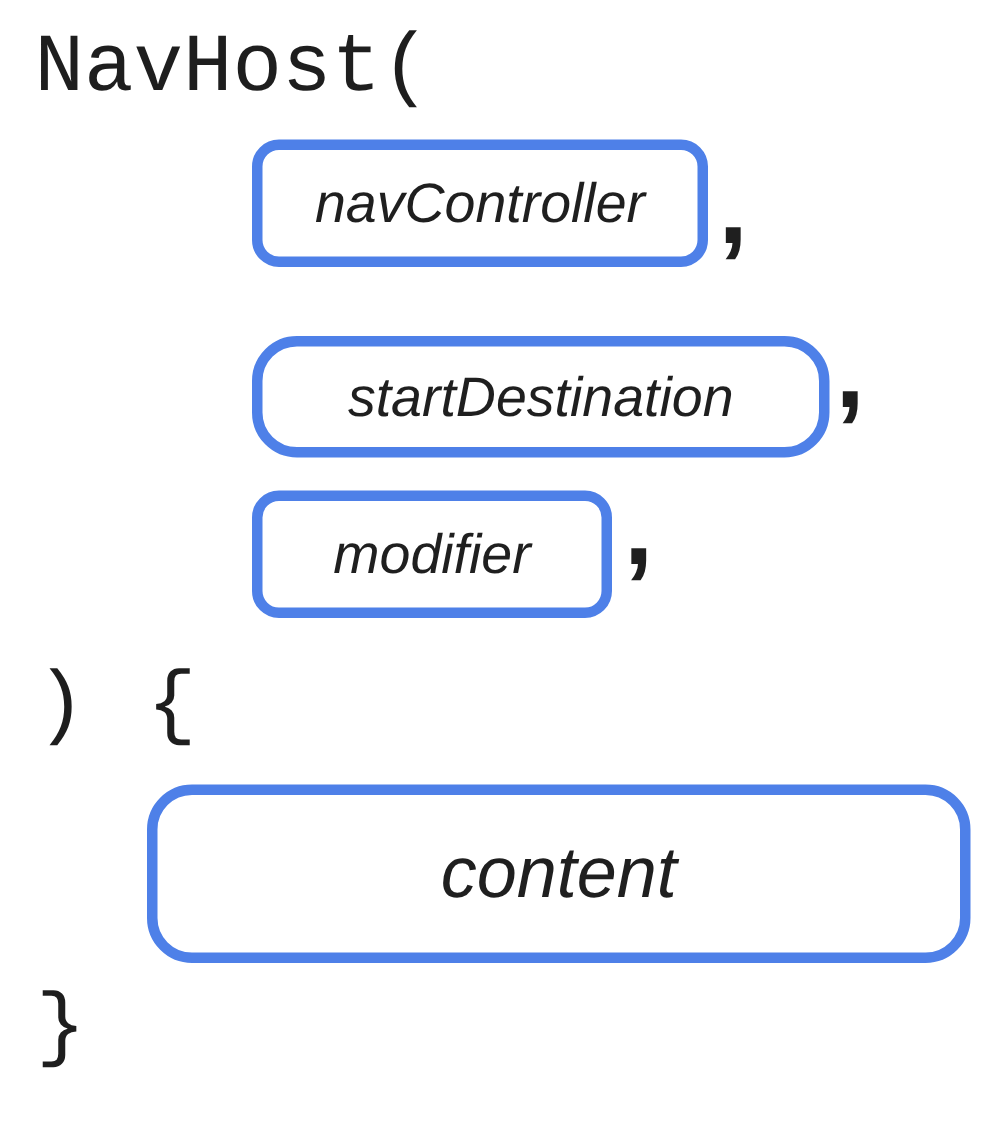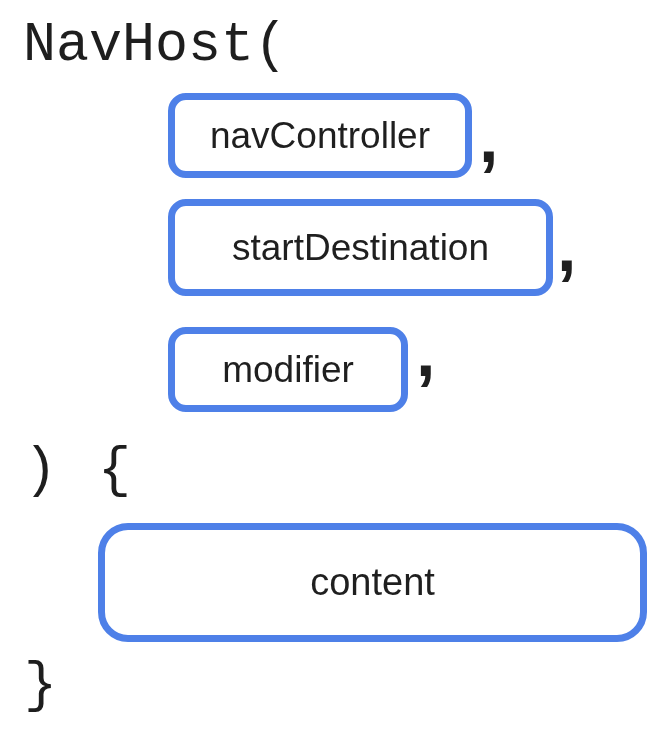--- a/index.html
+++ b/index.html
@@ -39,23 +39,24 @@
   }
   .pbox.content-slot {
     border-radius: 30px;
   }
   .plabel {
     font-family: "Liberation Sans", sans-serif;
     font-weight: 500;
     font-size: 37px;
     color: var(--label-color);
     white-space: nowrap;
+    font-style: italic;
   }
   .content-slot .plabel {
-    font-size: 38px;
+    font-size: 48px;
   }
   .comma {
     position: absolute;
     font-family: "Liberation Sans", sans-serif;
     font-weight: 700;
     font-size: 70px;
     line-height: 1;
     color: var(--label-color);
   }
 </style>
@@ -64,21 +65,21 @@
 
 <div class="canvas">
 
   <div class="code" style="left:23px; top:18px;text-align:center;">NavHost(</div>
 
   <div class="pbox" style="left:168px; top:93px; width:304px; height:85px;">
     <span class="plabel">navController</span>
   </div>
   <div class="comma" style="left:479px; top:103px;">,</div>
 
-  <div class="pbox" style="left:168px; top:199px; width:385px; height:97px;">
+  <div class="pbox" style="left:168px; top:224px; width:385px; height:81px;border-radius:30px;">
     <span class="plabel">startDestination</span>
   </div>
   <div class="comma" style="left:557px; top:212px;">,</div>
 
   <div class="pbox" style="left:168px; top:327px; width:240px; height:85px;text-align:right;">
     <span class="plabel">modifier</span>
   </div>
   <div class="comma" style="left:416px; top:317px;">,</div>
 
   <div class="code" style="left:24px; top:443px;">)</div>

